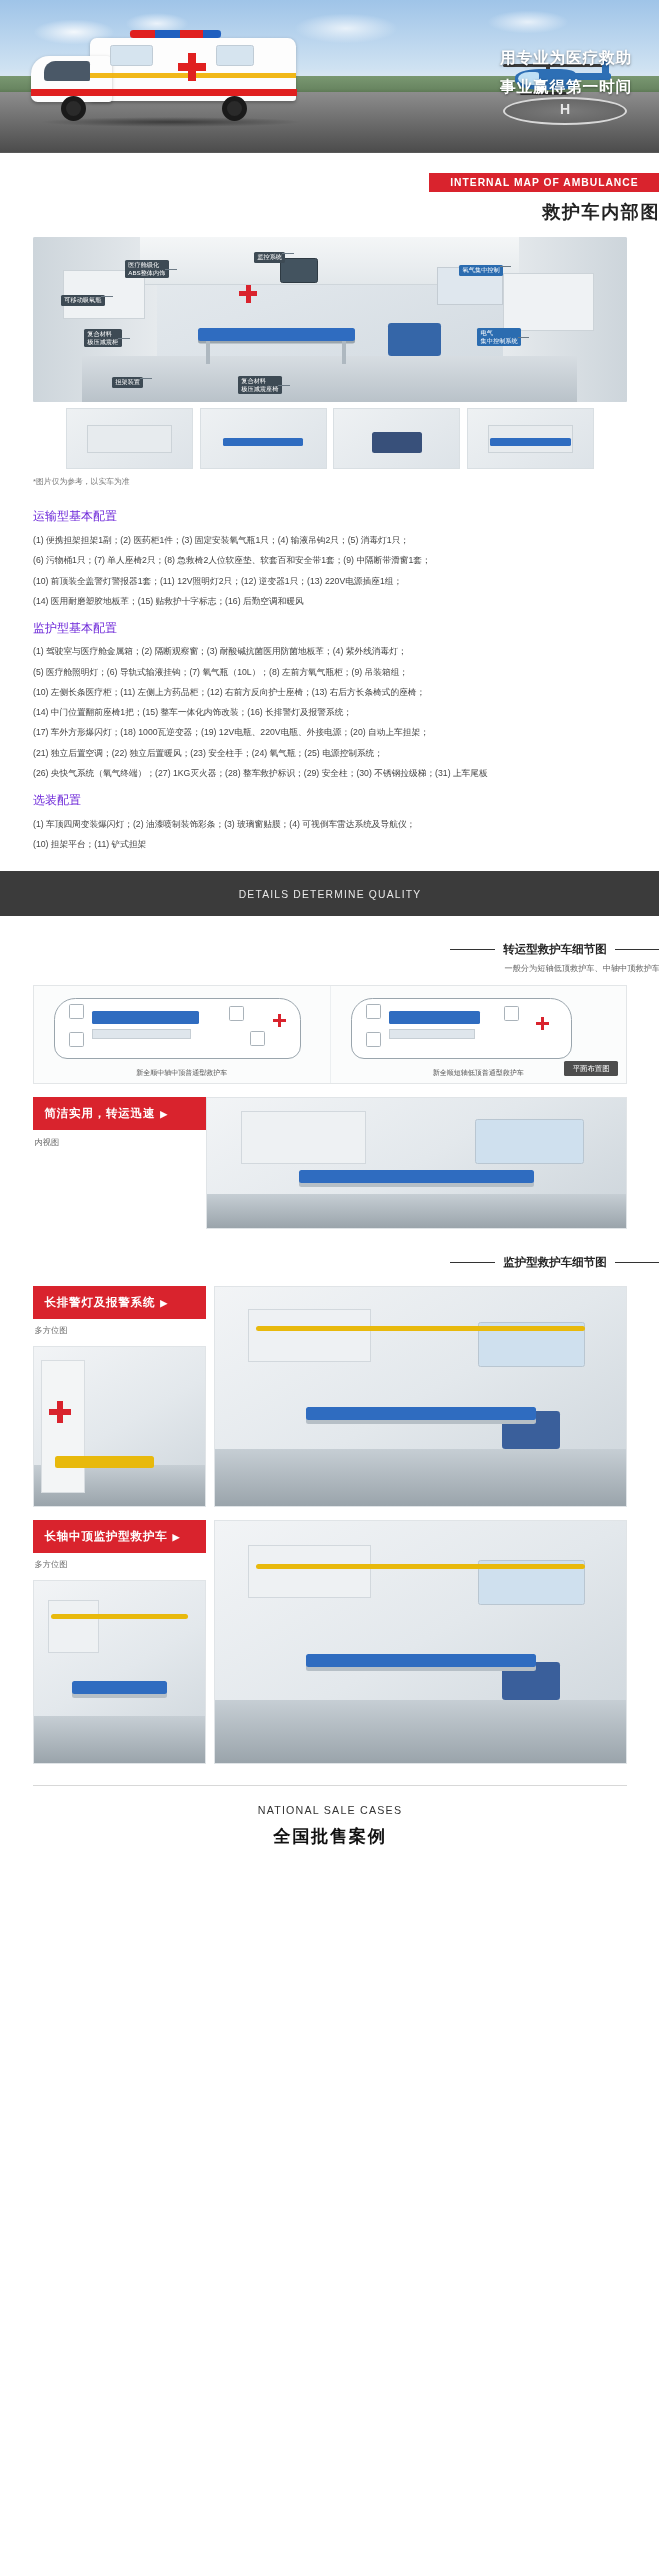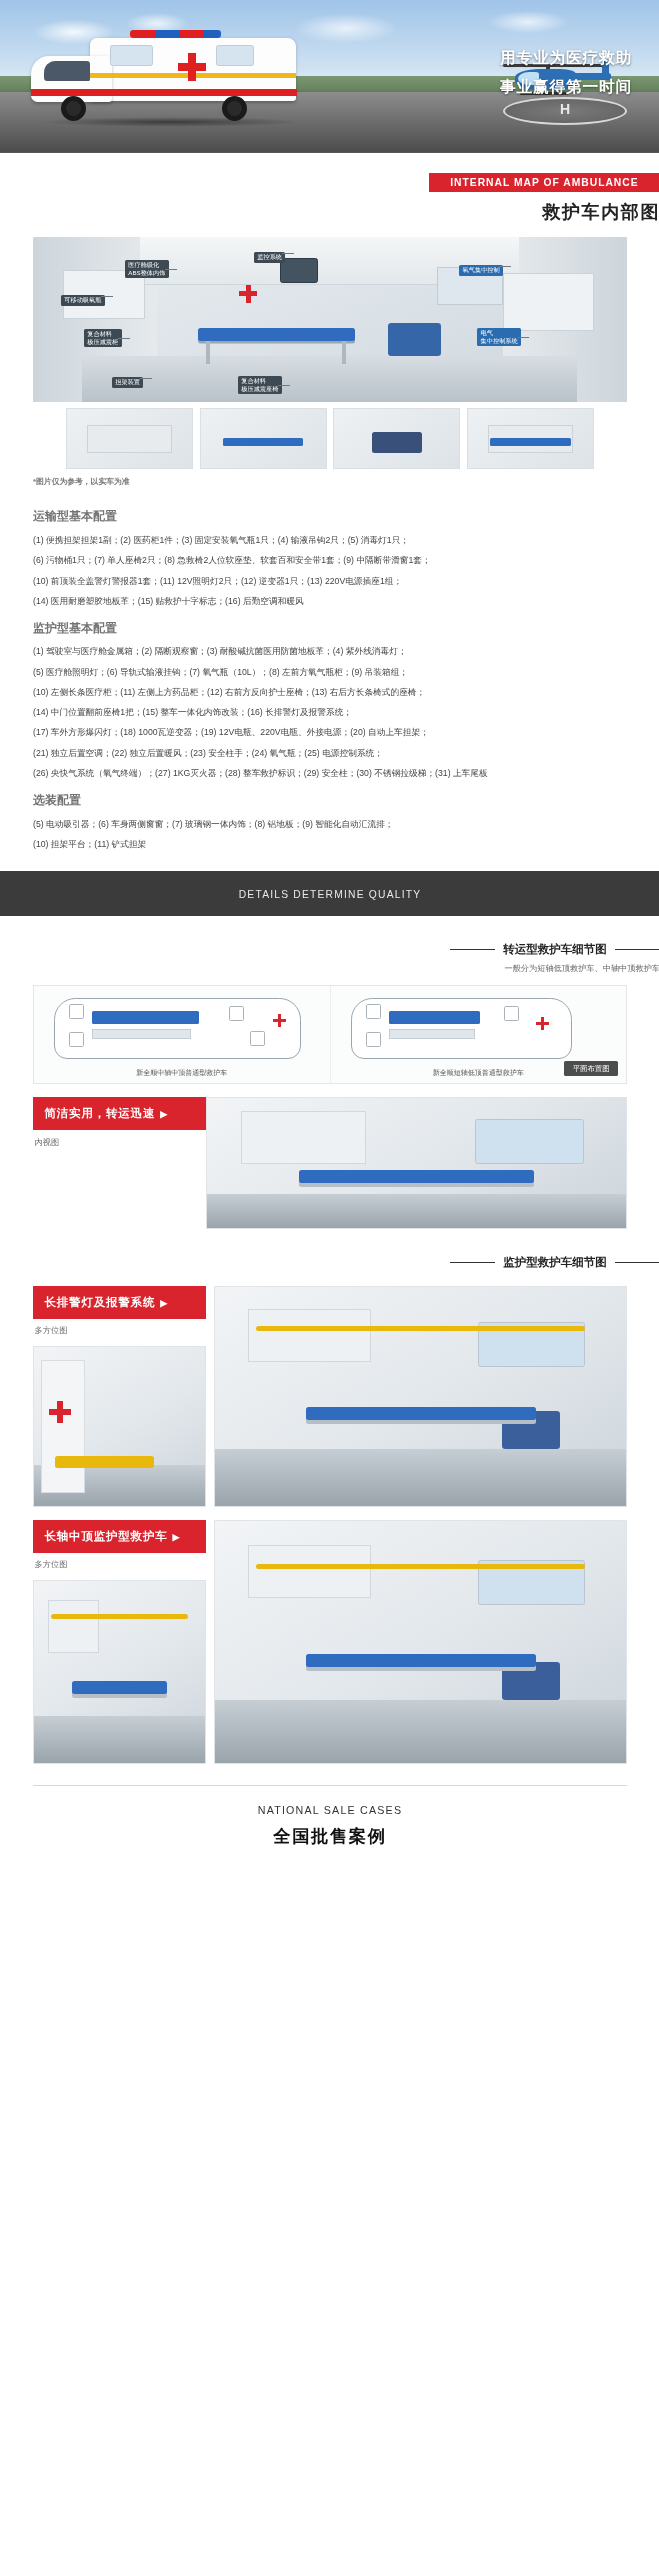--- a/index.html
+++ b/index.html
@@ -115,25 +115,25 @@
   .lbl.blue { background:#2b6cb0; }
   .lbl.dark { background:#3d4a54; }
   .lbl:after { content:""; position:absolute; width:11.5px; height:0.8px; background:#6c7a85; }
 
   .thumb-row { display:flex; gap:6.6px; padding:6.6px 33px 0; }
   .thumb { flex:1; height:61px; border:0.8px solid #d9dfe3; background:linear-gradient(145deg,#eef1f3,#dde3e8); position:relative; overflow:hidden; }
   .thumb .tb-bed { position:absolute; left:18%; top:48%; width:64%; height:8.2px; background:#2f6cc0; border-radius:1.6px; }
   .thumb .tb-seat { position:absolute; left:30%; top:38%; width:40%; height:21.4px; background:#38507a; border-radius:2.5px; }
   .thumb .tb-cab { position:absolute; left:16%; top:26%; width:68%; height:28px; background:#e7ebee; border:0.8px solid #ccd3d8; }
 
-  .note { padding:6.6px 33px 0; font-size:7.8px; color:#777;font-weight:bold; }
+  .note { padding:6.6px 33px 0; font-size:7.8px; color:#777; }
 
   
   .spec { padding:11.5px 33px 0; }
-  .spec h3 { font-size:12px; color:#737373; margin:10px 0 6.6px; font-weight:bold; }
+  .spec h3 { font-size:12px; color:#6d28d9; margin:10px 0 6.6px; font-weight:normal; }
   .spec p { font-size:8.7px; line-height:1.95; color:#444; margin:0 0 3.3px; text-align:justify; }
 
   
   .dark-banner { margin-top:18px; background:#3b3b3b; padding:18px 0 16.5px; text-align:center; }
   .dark-banner .en { color:#e9e9e9; font-size:10.3px; letter-spacing:1.2px; }
   .dark-banner .cn { color:#ffffff; font-size:17.3px; font-weight:bold; letter-spacing:1.6px; margin-top:7.4px; }
 
   
   .sub-head { text-align:right; padding:21.4px 0 3.3px;font-family:Liberation Serif, serif; }
   .sub-head .line { display:inline-flex; align-items:center; gap:8.2px; font-size:11.5px; font-weight:bold; color:#222; }
@@ -304,21 +304,21 @@
     <h3>监护型基本配置</h3>
     <p>(1) 驾驶室与医疗舱金属箱；(2) 隔断观察窗；(3) 耐酸碱抗菌医用防菌地板革；(4) 紫外线消毒灯；</p>
     <p>(5) 医疗舱照明灯；(6) 导轨式输液挂钩；(7) 氧气瓶（10L）；(8) 左前方氧气瓶柜；(9) 吊装箱组；</p>
     <p>(10) 左侧长条医疗柜；(11) 左侧上方药品柜；(12) 右前方反向护士座椅；(13) 右后方长条椅式的座椅；</p>
     <p>(14) 中门位置翻前座椅1把；(15) 整车一体化内饰改装；(16) 长排警灯及报警系统；</p>
     <p>(17) 车外方形爆闪灯；(18) 1000瓦逆变器；(19) 12V电瓶、220V电瓶、外接电源；(20) 自动上车担架；</p>
     <p>(21) 独立后置空调；(22) 独立后置暖风；(23) 安全柱手；(24) 氧气瓶；(25) 电源控制系统；</p>
     <p>(26) 央快气系统（氧气终端）；(27) 1KG灭火器；(28) 整车救护标识；(29) 安全柱；(30) 不锈钢拉级梯；(31) 上车尾板</p>
 
     <h3>选装配置</h3>
-    <p>(5) 电动吸引器；(6) 车身两侧窗窗；(7) 玻璃钢一体内饰；(8) 铝地板；(9) 智能化自动汇流排；</p>
+    <p>(1) 车顶四周变装爆闪灯；(2) 油漆喷制装饰彩条；(3) 玻璃窗贴膜；(4) 可视倒车雷达系统及导航仪；</p>
     <p>(10) 担架平台；(11) 铲式担架</p>
     <p></p>
   </div>
 
   <div class="dark-banner">
     <div class="en">DETAILS DETERMINE QUALITY</div>
   </div>
 
   <div class="sub-head">
     <div class="line">转运型救护车细节图</div>

